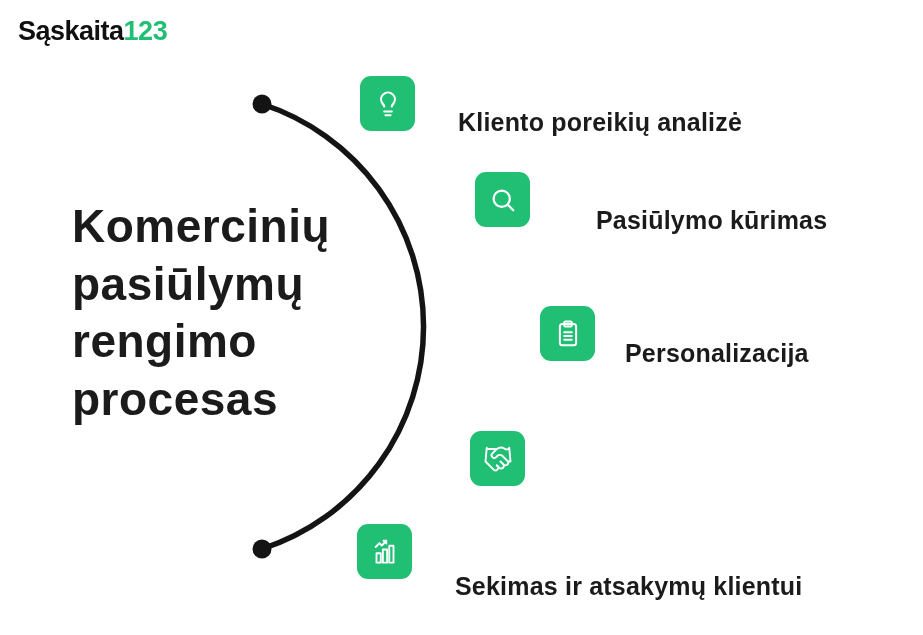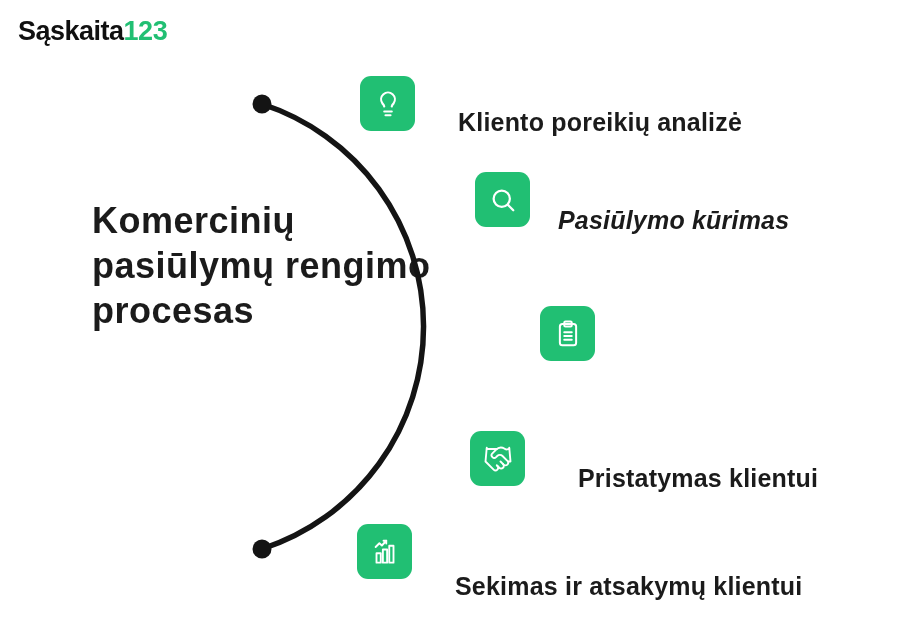--- a/index.html
+++ b/index.html
@@ -23,22 +23,22 @@
     padding-left: 7px;
   }
   .logo {
     position: absolute; left: 18px; top: 16px;
     font-size: 27px; font-weight: bold; letter-spacing: -0.5px;
     white-space: nowrap;
   }
   .logo-brand { color: #101010; }
   .logo-suffix { color: var(--green); }
   .title {
-    position: absolute; left: 92px; top: 198px; width: 345px;
-    font-size: 36px; font-weight: bold; color: var(--text);
+    position: absolute; left: 72px; top: 198px; width: 345px;
+    font-size: 46px; font-weight: bold; color: var(--text);
     line-height: 1.25; letter-spacing: 0.5px;
   }
   svg.arc { position: absolute; left: 0; top: 0; pointer-events: none; }
   .arc-path {
     fill: none; stroke: var(--line); stroke-width: 5.5px; stroke-linecap: round;
   }
   .arc-dot { fill: var(--line); }
   .step-icon {
     position: absolute; width: 55px; height: 55px; border-radius: 11px;
     background: var(--green);
@@ -49,21 +49,21 @@
   .s2 { left: 475px; top: 172px; }
   .s3 { left: 540px; top: 306px; }
   .s4 { left: 470px; top: 431px; }
   .s5 { left: 357px; top: 524px; }
   .step-label {
     position: absolute; transform: translateY(-50%);
     font-size: 25px; font-weight: bold; color: var(--text);
     white-space: nowrap; letter-spacing: 0.2px; margin-top: 20px;
   }
   .l1 { left: 458px; top: 102px; }
-  .l2 { left: 558px; top: 200px; font-style: italic; }
+  .l2 { left: 596px; top: 200px; }
   .l3 { left: 625px; top: 333px; }
   .l4 { left: 578px; top: 458px; }
   .l5 { left: 455px; top: 566px; }
 </style>
 </head>
 <body>
 
 <div class="canvas">
 
   <div class="logo"><span class="logo-brand">Sąskaita</span><span class="logo-suffix">123</span></div>
@@ -95,31 +95,31 @@
 
   <div class="step-icon s3">
     <svg width="30" height="30" viewBox="0 0 24 24" fill="none" stroke="currentColor" stroke-width="1.6" stroke-linecap="round" stroke-linejoin="round">
       <rect x="5.5" y="4" width="13" height="17" rx="2"></rect>
       <rect x="9" y="2" width="6" height="4" rx="1"></rect>
       <path d="M9 10.5h6"></path>
         <path d="M9 13.5h6"></path>
         <path d="M9 16.5h6"></path>
     </svg>
   </div>
+  <div class="step-label l3">Personalizacija</div>
 
   <div class="step-icon s4">
     <svg width="30" height="30" viewBox="0 0 24 24" fill="none" stroke="currentColor" stroke-width="1.5" stroke-linecap="round" stroke-linejoin="round">
       <path d="m11 17 2 2a1 1 0 1 0 3-3"></path>
       <path d="m14 14 2.5 2.5a1 1 0 1 0 3-3l-3.88-3.88a3 3 0 0 0-4.24 0l-.88.88a1 1 0 1 1-3-3l2.81-2.81a5.79 5.79 0 0 1 7.06-.87l.47.28a2 2 0 0 0 1.42.25L21 4"></path>
       <path d="m21 3 1 11h-2"></path>
       <path d="M3 3 2 14l6.5 6.5a1 1 0 1 0 3-3"></path>
       <path d="M3 4h8"></path>
     </svg>
   </div>
-  <div class="step-label l4">Pristatymas klientui</div>
 
   <div class="step-icon s5">
     <svg width="30" height="30" viewBox="0 0 24 24" fill="none" stroke="currentColor" stroke-width="1.5" stroke-linecap="round" stroke-linejoin="round">
       <rect x="5.2" y="13" width="3.4" height="7.5"></rect>
       <rect x="10.3" y="10" width="3.4" height="10.5"></rect>
       <rect x="15.4" y="7" width="3.4" height="13.5"></rect>
       <path d="M4.5 8 7.5 5l2 1.8L13 3"></path>
       <path d="M10.8 3H13v2.2"></path>
     </svg>
   </div>

